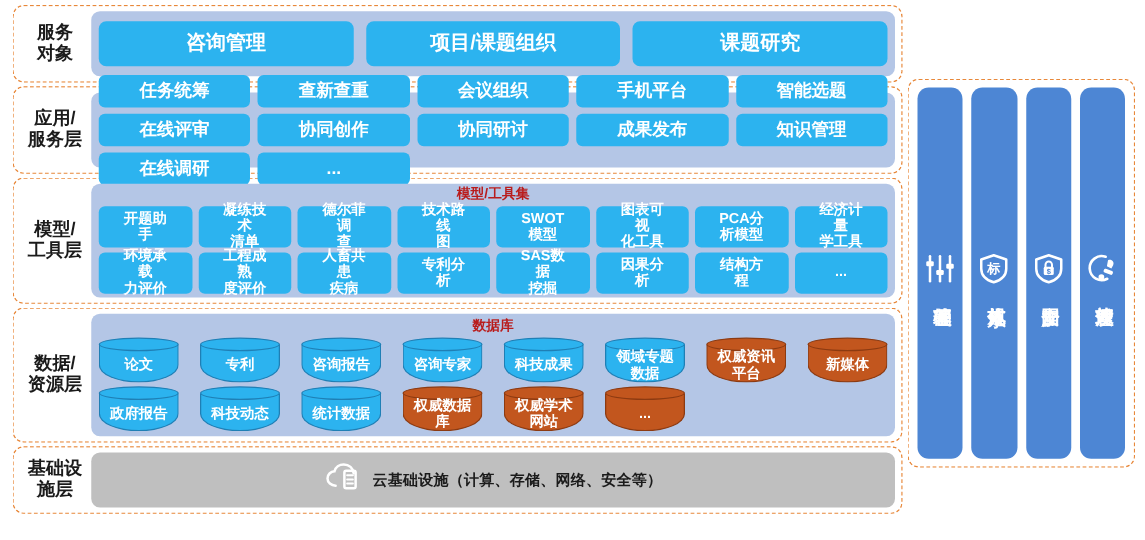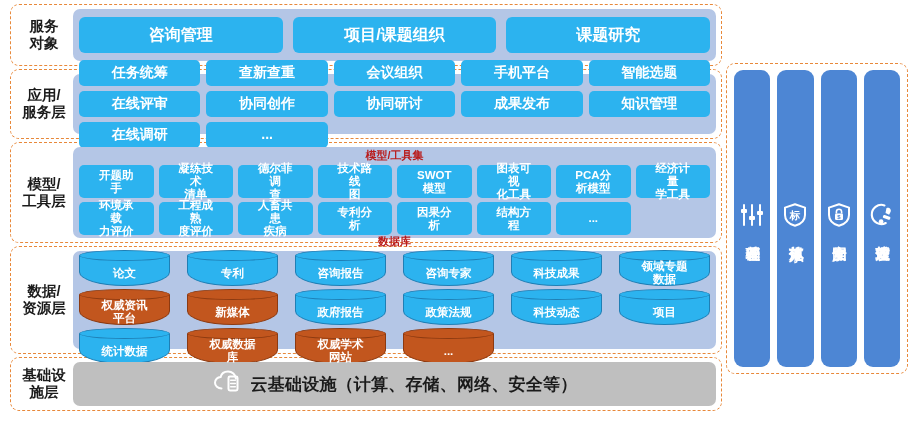--- a/index.html
+++ b/index.html
@@ -132,21 +132,21 @@
     display: grid;
     grid-template-columns: repeat(8, 1fr);
     grid-auto-rows: 33px;
     gap: 4px 5px;
   }
   .grid-tools .pill { font-size: 11.5px; }
 
   
   .grid-data {
     display: grid;
-    grid-template-columns: repeat(6, 1fr);
+    grid-template-columns: repeat(8, 1fr);
     grid-auto-rows: 35px;
     gap: 4px 17px;
   }
   .cyl {
     position: relative;
     box-sizing: border-box;
     border-radius: 0 0 50% 50% / 0 0 14px 14px;
     background: #2cb3ef;
     border: 1.1px solid #1f7fb5;
     border-top: none;
@@ -184,21 +184,21 @@
   
   .infra-bar {
     display: flex;
     align-items: center;
     justify-content: center;
     gap: 9px;
     height: 100%;
   }
   .infra-text {
     font-weight: bold;
-    font-size: 17px;
+    font-size: 12px;
     color: #1b1b1b;
     letter-spacing: 0.2px;
   }
   .cloud-icon { display: block; }
 
   
   .right-panel {
     position: absolute;
     left: 726px;
     top: 63px;
@@ -303,20 +303,22 @@
 析模型</div>
           <div class="pill">经济计量
 学工具</div>
           <div class="pill">环境承载
 力评价</div>
           <div class="pill">工程成熟
 度评价</div>
           <div class="pill">人畜共患
 疾病</div>
           <div class="pill">专利分析</div>
+          <div class="pill">SAS数据
+挖掘</div>
           <div class="pill">因果分析</div>
           <div class="pill">结构方程</div>
           <div class="pill">...</div>
         </div>
       </div>
     </div>
 
     <div class="layer layer-l4">
       <div class="layer-title">
         <span>数据/</span>
@@ -329,23 +331,21 @@
           <div class="cyl"><span class="cyl-label">专利</span></div>
           <div class="cyl"><span class="cyl-label">咨询报告</span></div>
           <div class="cyl"><span class="cyl-label">咨询专家</span></div>
           <div class="cyl"><span class="cyl-label">科技成果</span></div>
           <div class="cyl"><span class="cyl-label">领域专题
 数据</span></div>
           <div class="cyl orange"><span class="cyl-label">权威资讯
 平台</span></div>
           <div class="cyl orange"><span class="cyl-label">新媒体</span></div>
           <div class="cyl"><span class="cyl-label">政府报告</span></div>
-          <div class="cyl"><span class="cyl-label">政策法规</span></div>
           <div class="cyl"><span class="cyl-label">科技动态</span></div>
-          <div class="cyl"><span class="cyl-label">项目</span></div>
           <div class="cyl"><span class="cyl-label">统计数据</span></div>
           <div class="cyl orange"><span class="cyl-label">权威数据
 库</span></div>
           <div class="cyl orange"><span class="cyl-label">权威学术
 网站</span></div>
           <div class="cyl orange"><span class="cyl-label">...</span></div>
         </div>
       </div>
     </div>
 

